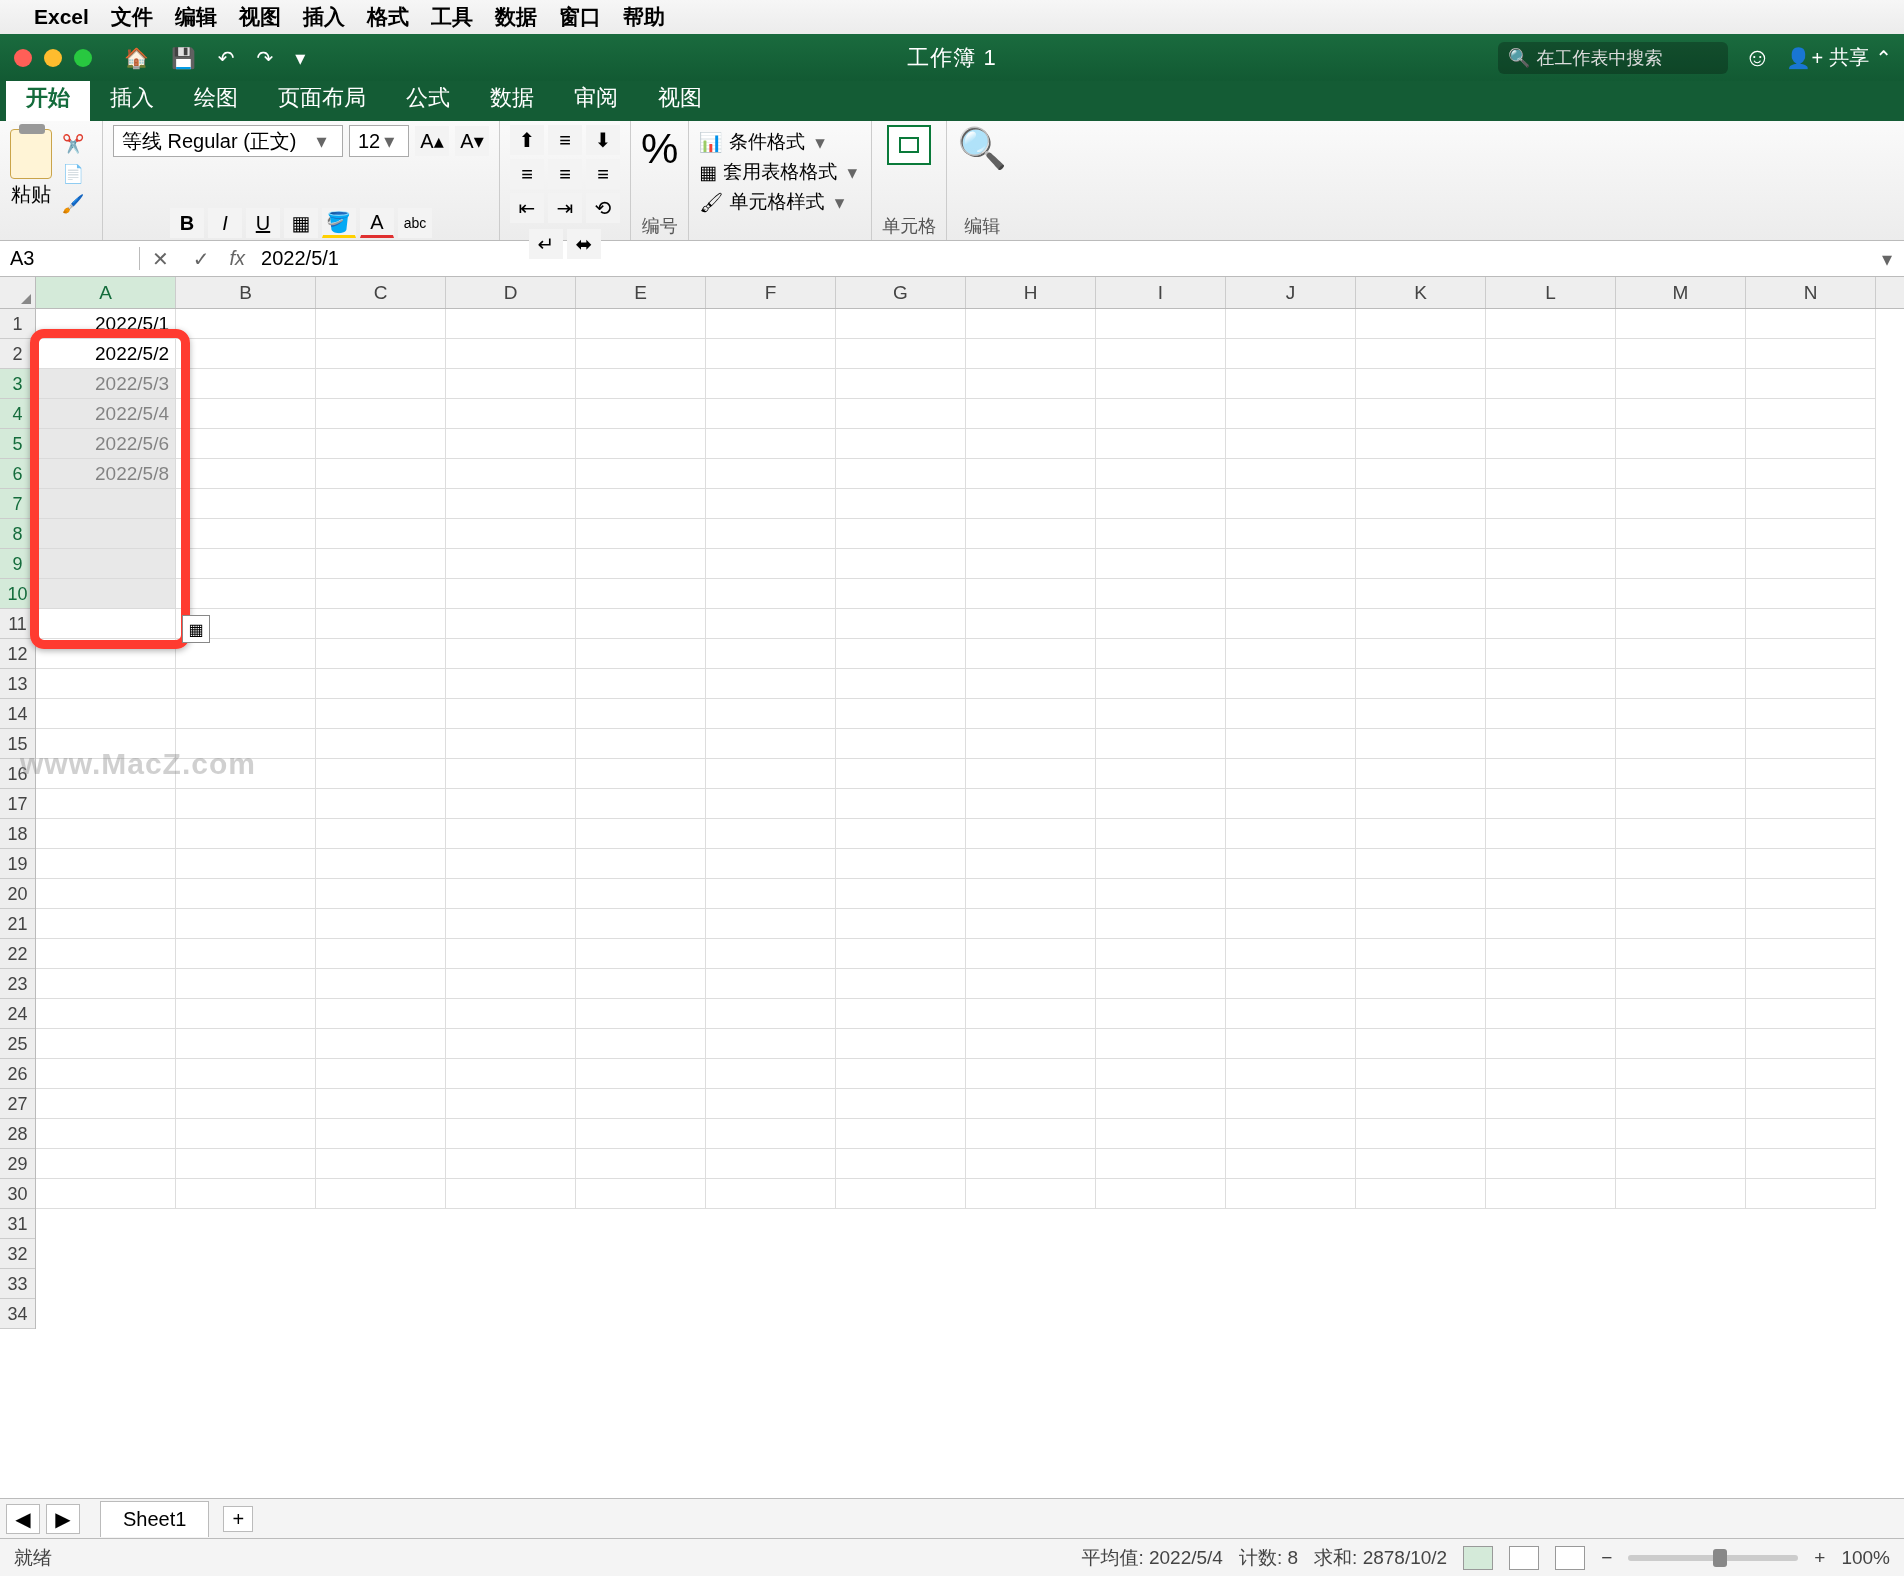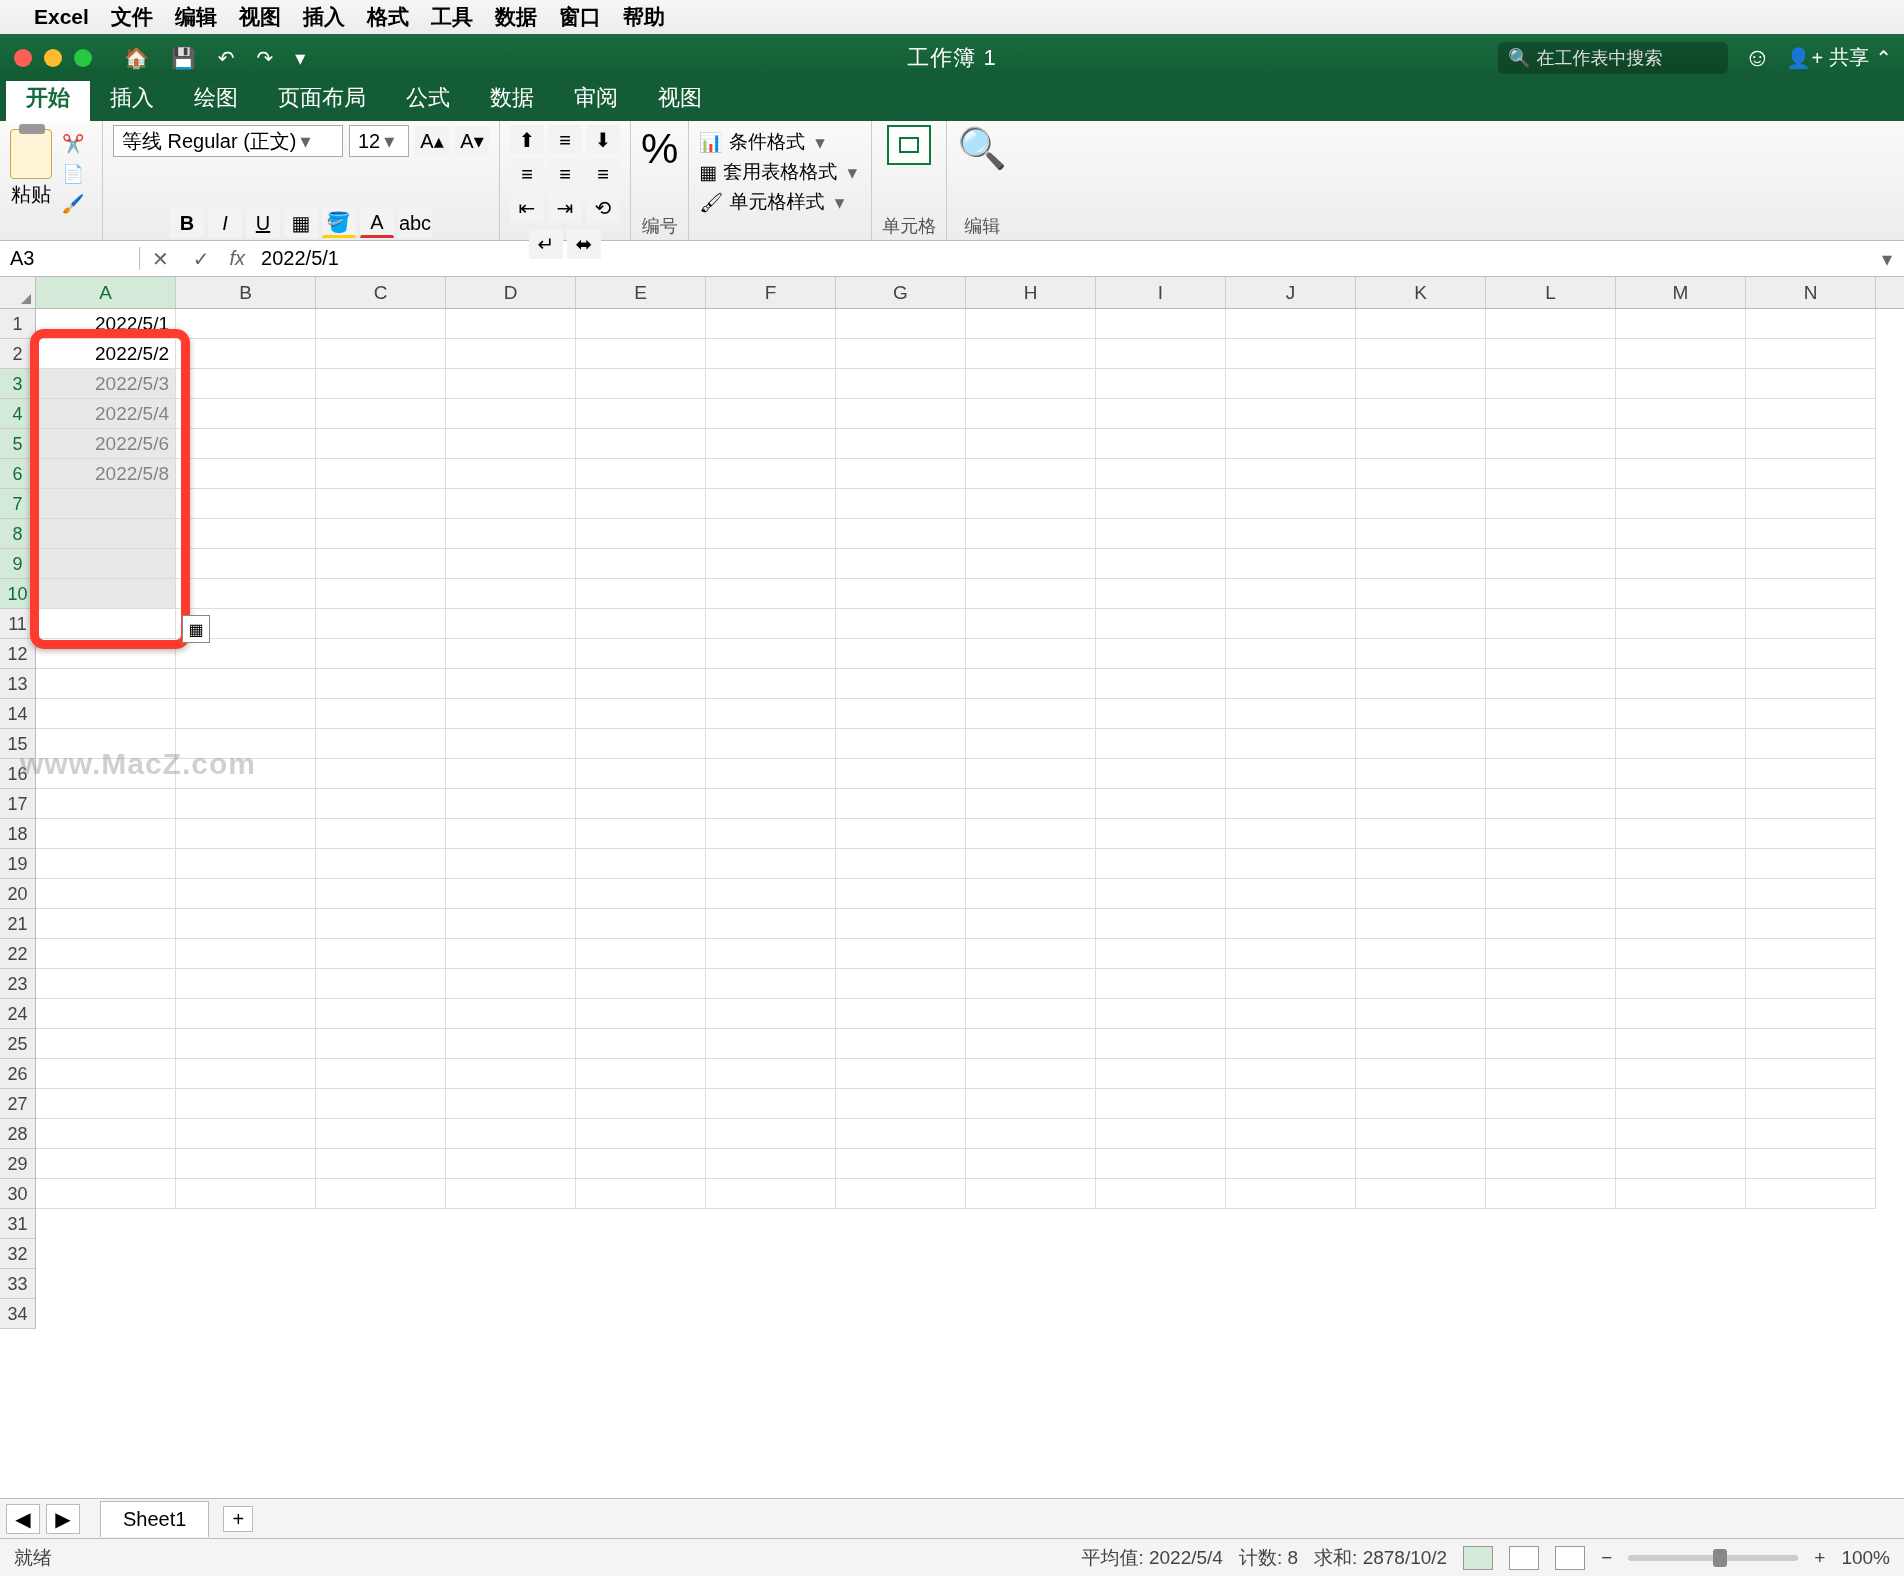--- a/index.html
+++ b/index.html
@@ -31,21 +31,21 @@
 .group { padding:4px 10px 2px; border-right:1px solid #ccc; display:flex; flex-direction:column; align-items:center; justify-content:space-between; }
 .group-label { font-size:18px; color:#555; margin-top:auto; }
 .paste-big { display:flex; flex-direction:column; align-items:center; gap:2px; padding-top:4px;}
 .paste-ico { width:42px; height:50px; background:#fff4d6; border:1px solid #caa44a; border-radius:4px; position:relative; }
 .paste-ico::before{content:"";position:absolute;top:-6px;left:8px;width:26px;height:10px;background:#999;border-radius:3px;}
 .mini-col { display:flex; flex-direction:column; gap:8px; padding:8px 4px; }
 .mini-ico { width:28px; height:22px; display:flex; align-items:center; justify-content:center; font-size:18px; }
 
 .font-row { display:flex; gap:6px; align-items:center; }
 .combo { background:#fff; border:1px solid #aaa; height:32px; display:flex; align-items:center; padding:0 8px; font-size:20px; }
-.combo.font{width:230px;} .combo.size{width:60px;}
+.combo.font{width:230px;gap:16px;} .combo.size{width:60px;}
 .dd { width:18px; text-align:center; color:#666; }
 .btnrow { display:flex; gap:4px; margin-top:6px; }
 .rb { width:34px; height:30px; display:flex; align-items:center; justify-content:center; border:1px solid transparent; background:#f3f3f3; font-size:20px; }
 .underline-y{border-bottom:3px solid #ffd000;}
 .underline-r{border-bottom:3px solid #e03030;}
 
 .align-grid { display:grid; grid-template-columns:repeat(3,34px); gap:4px; }
 .num-big { font-size:42px; font-weight:300; }
 .style-col { display:flex; flex-direction:column; gap:4px; align-items:flex-start; padding-top:4px;}
 .style-item{display:flex;align-items:center;gap:6px;font-size:19px;}
@@ -180,21 +180,21 @@
       <div class="rb">A▴</div>
       <div class="rb">A▾</div>
     </div>
     <div class="btnrow">
       <div class="rb" style="font-weight:800;">B</div>
       <div class="rb" style="font-style:italic;">I</div>
       <div class="rb" style="text-decoration:underline;">U</div>
       <div class="rb">▦</div>
       <div class="rb underline-y">🪣</div>
       <div class="rb underline-r">A</div>
-      <div class="rb" style="font-size:20px;">abc</div>
+      <div class="rb" style="font-size:14px;">abc</div>
     </div>
   </div>
 
   <div class="group">
     <div class="align-grid">
       <div class="rb">⬆</div>
       <div class="rb">≡</div>
       <div class="rb">⬇</div>
       <div class="rb">≡</div>
       <div class="rb">≡</div>

